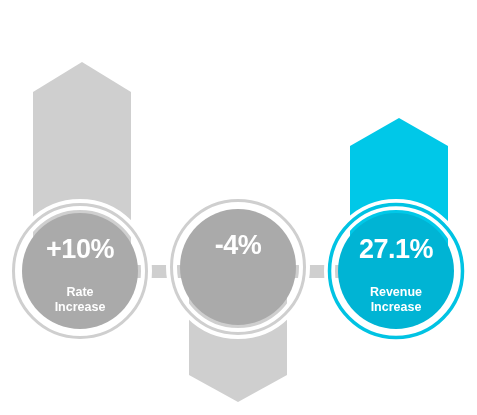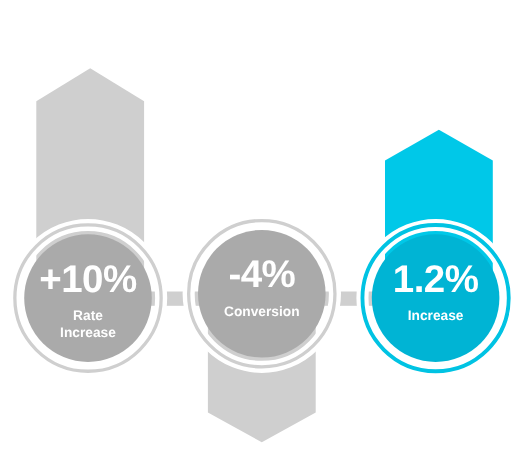--- a/index.html
+++ b/index.html
@@ -30,25 +30,25 @@
   }
   .node-label {
     position: absolute;
     text-align: center;
     color: #ffffff;
     line-height: 1;
     pointer-events: none;
     user-select: none;
   }
   .node-value {
-    font-size: 35px;
+    font-size: 27px;
     font-weight: bold;
     letter-spacing: -0.5px;
     display: block;
-    margin-bottom: 9px;
+    margin-bottom: 22px;
     white-space: nowrap;
   }
   .node-caption {
     font-size: 12.5px;
     font-weight: bold;
     display: block;
     line-height: 1.18;
     white-space: nowrap;
   }
 </style>
@@ -83,21 +83,21 @@
   </svg>
 
   <div class="node-label" style="left:0px; top:236px; width:160px;">
     <span class="node-value">+10%</span>
     <span class="node-caption">Rate</span>
     <span class="node-caption">Increase</span>
   </div>
 
   <div class="node-label" style="left:158px; top:232px; width:160px;">
     <span class="node-value">-4%</span>
-    <span class="node-caption">Conversion</span>
   </div>
 
   <div class="node-label" style="left:316px; top:236px; width:160px;">
-    <span class="node-value">1.2%</span>
+    <span class="node-value">27.1%</span>
+    <span class="node-caption">Revenue</span>
     <span class="node-caption">Increase</span>
   </div>
 
 </div>
 
 </body></html>

